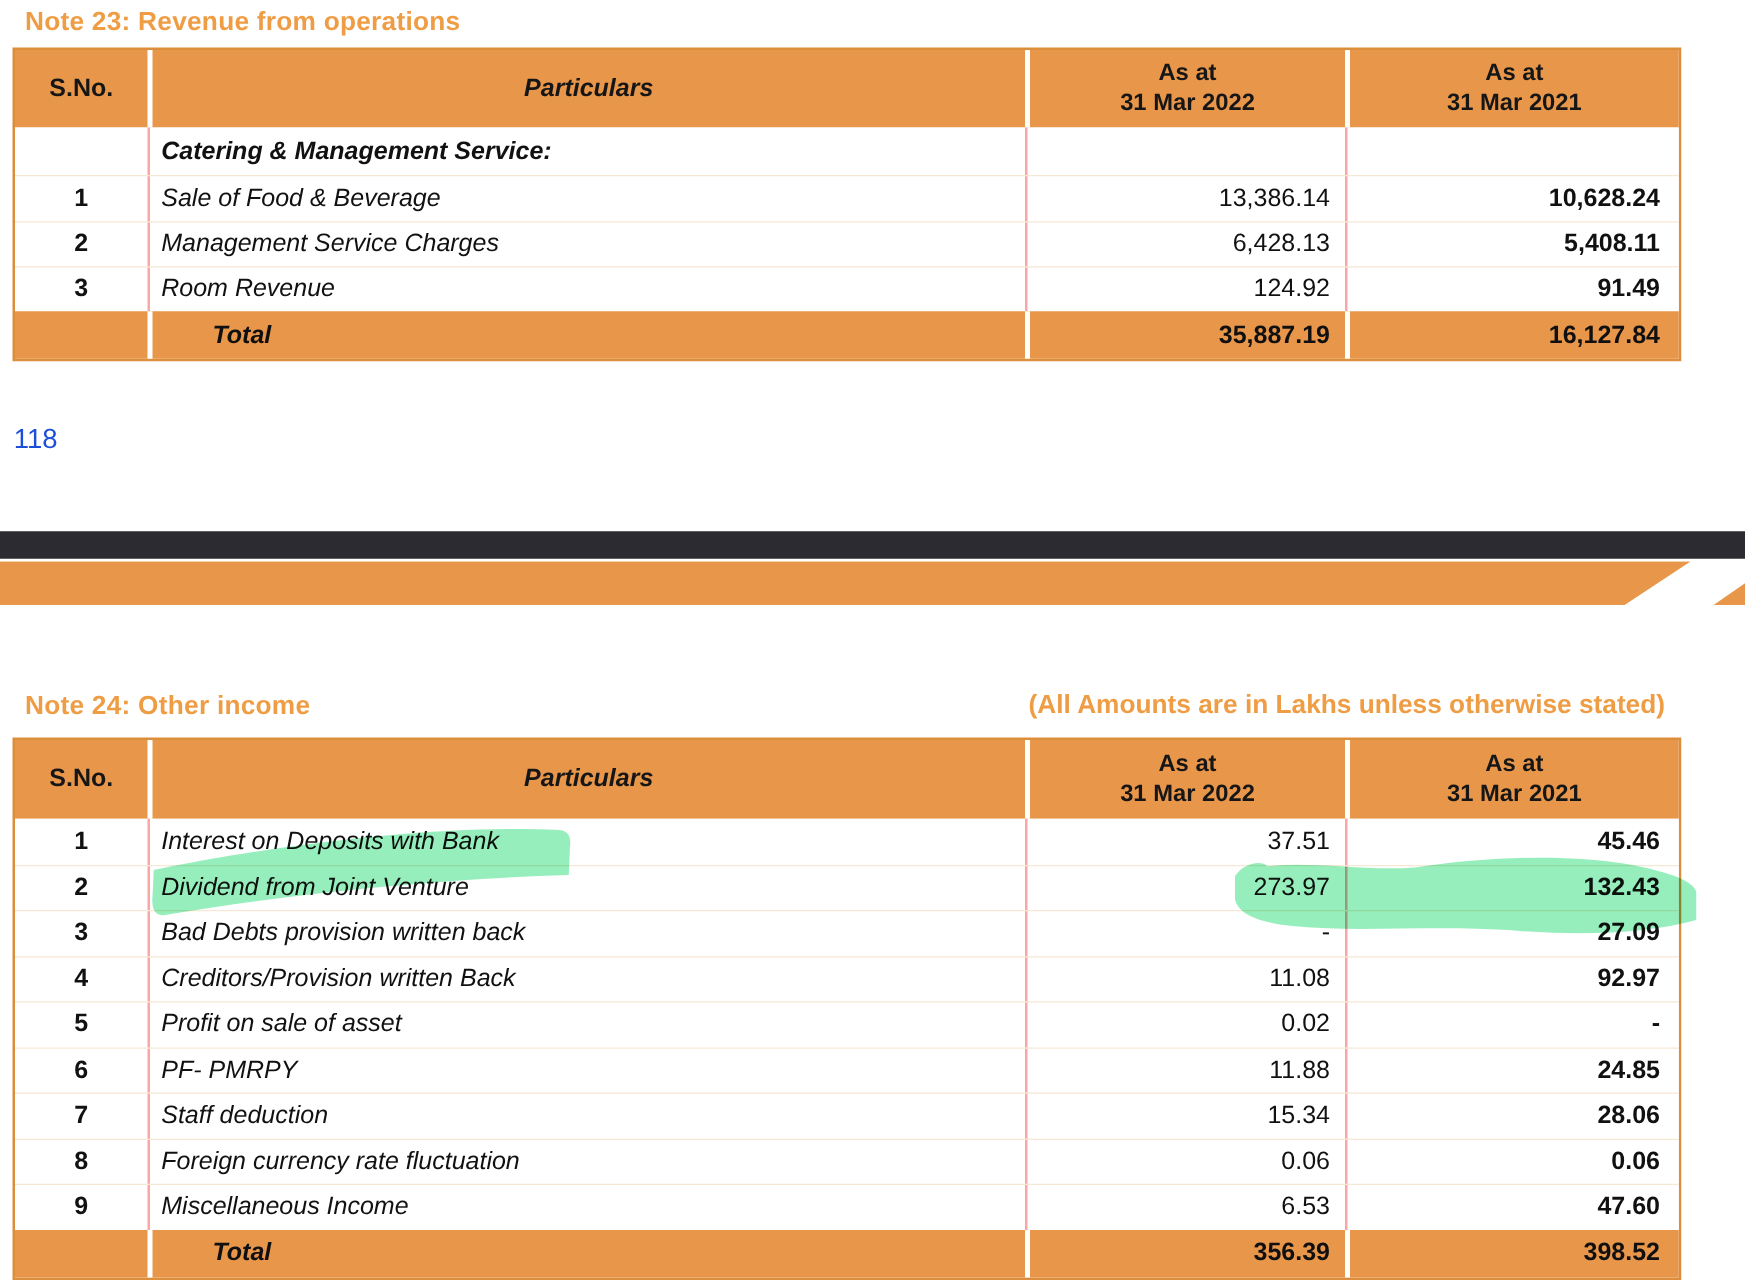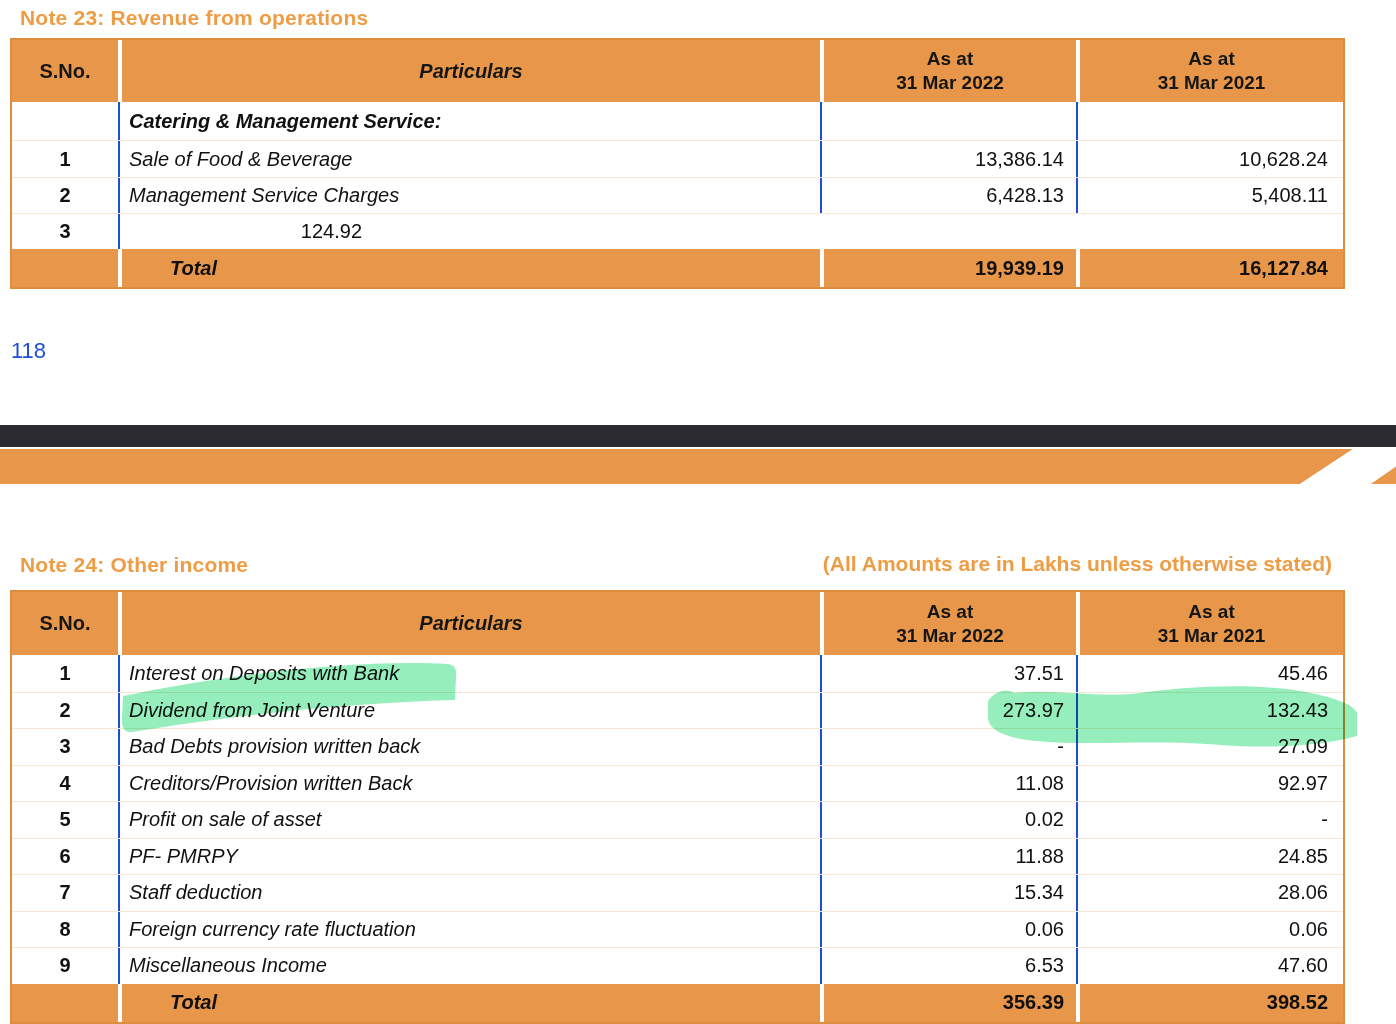--- a/index.html
+++ b/index.html
@@ -22,30 +22,30 @@
   
   .fin-table {
     position:absolute; left:10px; width:1335px;
     border:2px solid #DD8E3D; background:#ffffff;
   }
   .row { display:flex; width:100%; }
   .cell { display:flex; align-items:center; font-size:20px; overflow:hidden; }
   .c-sno  { width:106px; justify-content:center; font-weight:bold; }
   .c-part { width:702px; padding-left:9px;font-style:italic; }
   .c-v1   { width:256px; justify-content:flex-end; padding-right:12px; }
-  .c-v2   { width:267px; justify-content:flex-end; padding-right:15px; }
+  .c-v2   { width:267px; justify-content:flex-end; padding-right:15px;font-weight:bold; }
 
   .head-row, .total-row { background:#E8964A;text-align:center; }
   .head-row .cell { font-weight:bold; color:#161616; }
   .head-row .c-part, .head-row .c-v1, .head-row .c-v2 { border-left:4px solid #ffffff; }
   .head-row .c-part, .head-row .c-v1, .head-row .c-v2, .head-row .c-sno { justify-content:center; padding:0; }
   .two-line { flex-direction:column; justify-content:center; line-height:1.25; font-size:19px; }
 
   .body-row { background:#ffffff; }
-  .body-row .c-part, .body-row .c-v1, .body-row .c-v2 { border-left:2px solid #1d4ed8; }
+  .body-row .c-part, .body-row .c-v1, .body-row .c-v2 { border-left:2px solid #fca5a5; }
   .body-row + .body-row { border-top:1px solid #F6E8D4; }
   .group-label { font-weight:bold; }
 
   .total-row .cell { font-weight:bold; color:#101010;padding-left:48px; }
   .total-row .c-part, .total-row .c-v1, .total-row .c-v2 { border-left:4px solid #ffffff; }
 
   
   .dark-bar { position:absolute; left:0; top:425px; width:1396px; height:22px; background:#2C2B31; }
   .orange-band { position:absolute; left:0; top:449px; width:1396px; height:35px; }
   .orange-band .band-main {
@@ -98,27 +98,29 @@
       <div class="cell c-v2">10,628.24</div>
     </div>
     <div class="row body-row" style="height:36px;">
       <div class="cell c-sno">2</div>
       <div class="cell c-part">Management Service Charges</div>
       <div class="cell c-v1">6,428.13</div>
       <div class="cell c-v2">5,408.11</div>
     </div>
     <div class="row body-row" style="height:36px;">
       <div class="cell c-sno">3</div>
+      <div class="cell c-part">Room Revenue</div>
       <div class="cell c-v1">124.92</div>
+      <div class="cell c-v2">91.49</div>
     </div>
 
     <div class="row total-row" style="height:38px;">
       <div class="cell c-sno"></div>
       <div class="cell c-part">Total</div>
-      <div class="cell c-v1">19,939.19</div>
+      <div class="cell c-v1">35,887.19</div>
       <div class="cell c-v2">16,127.84</div>
     </div>
   </div>
 
   <div class="page-number">118</div>
   <div class="dark-bar"></div>
   <div class="orange-band">
     <div class="band-main"></div>
     <div class="band-corner"></div>
   </div>

